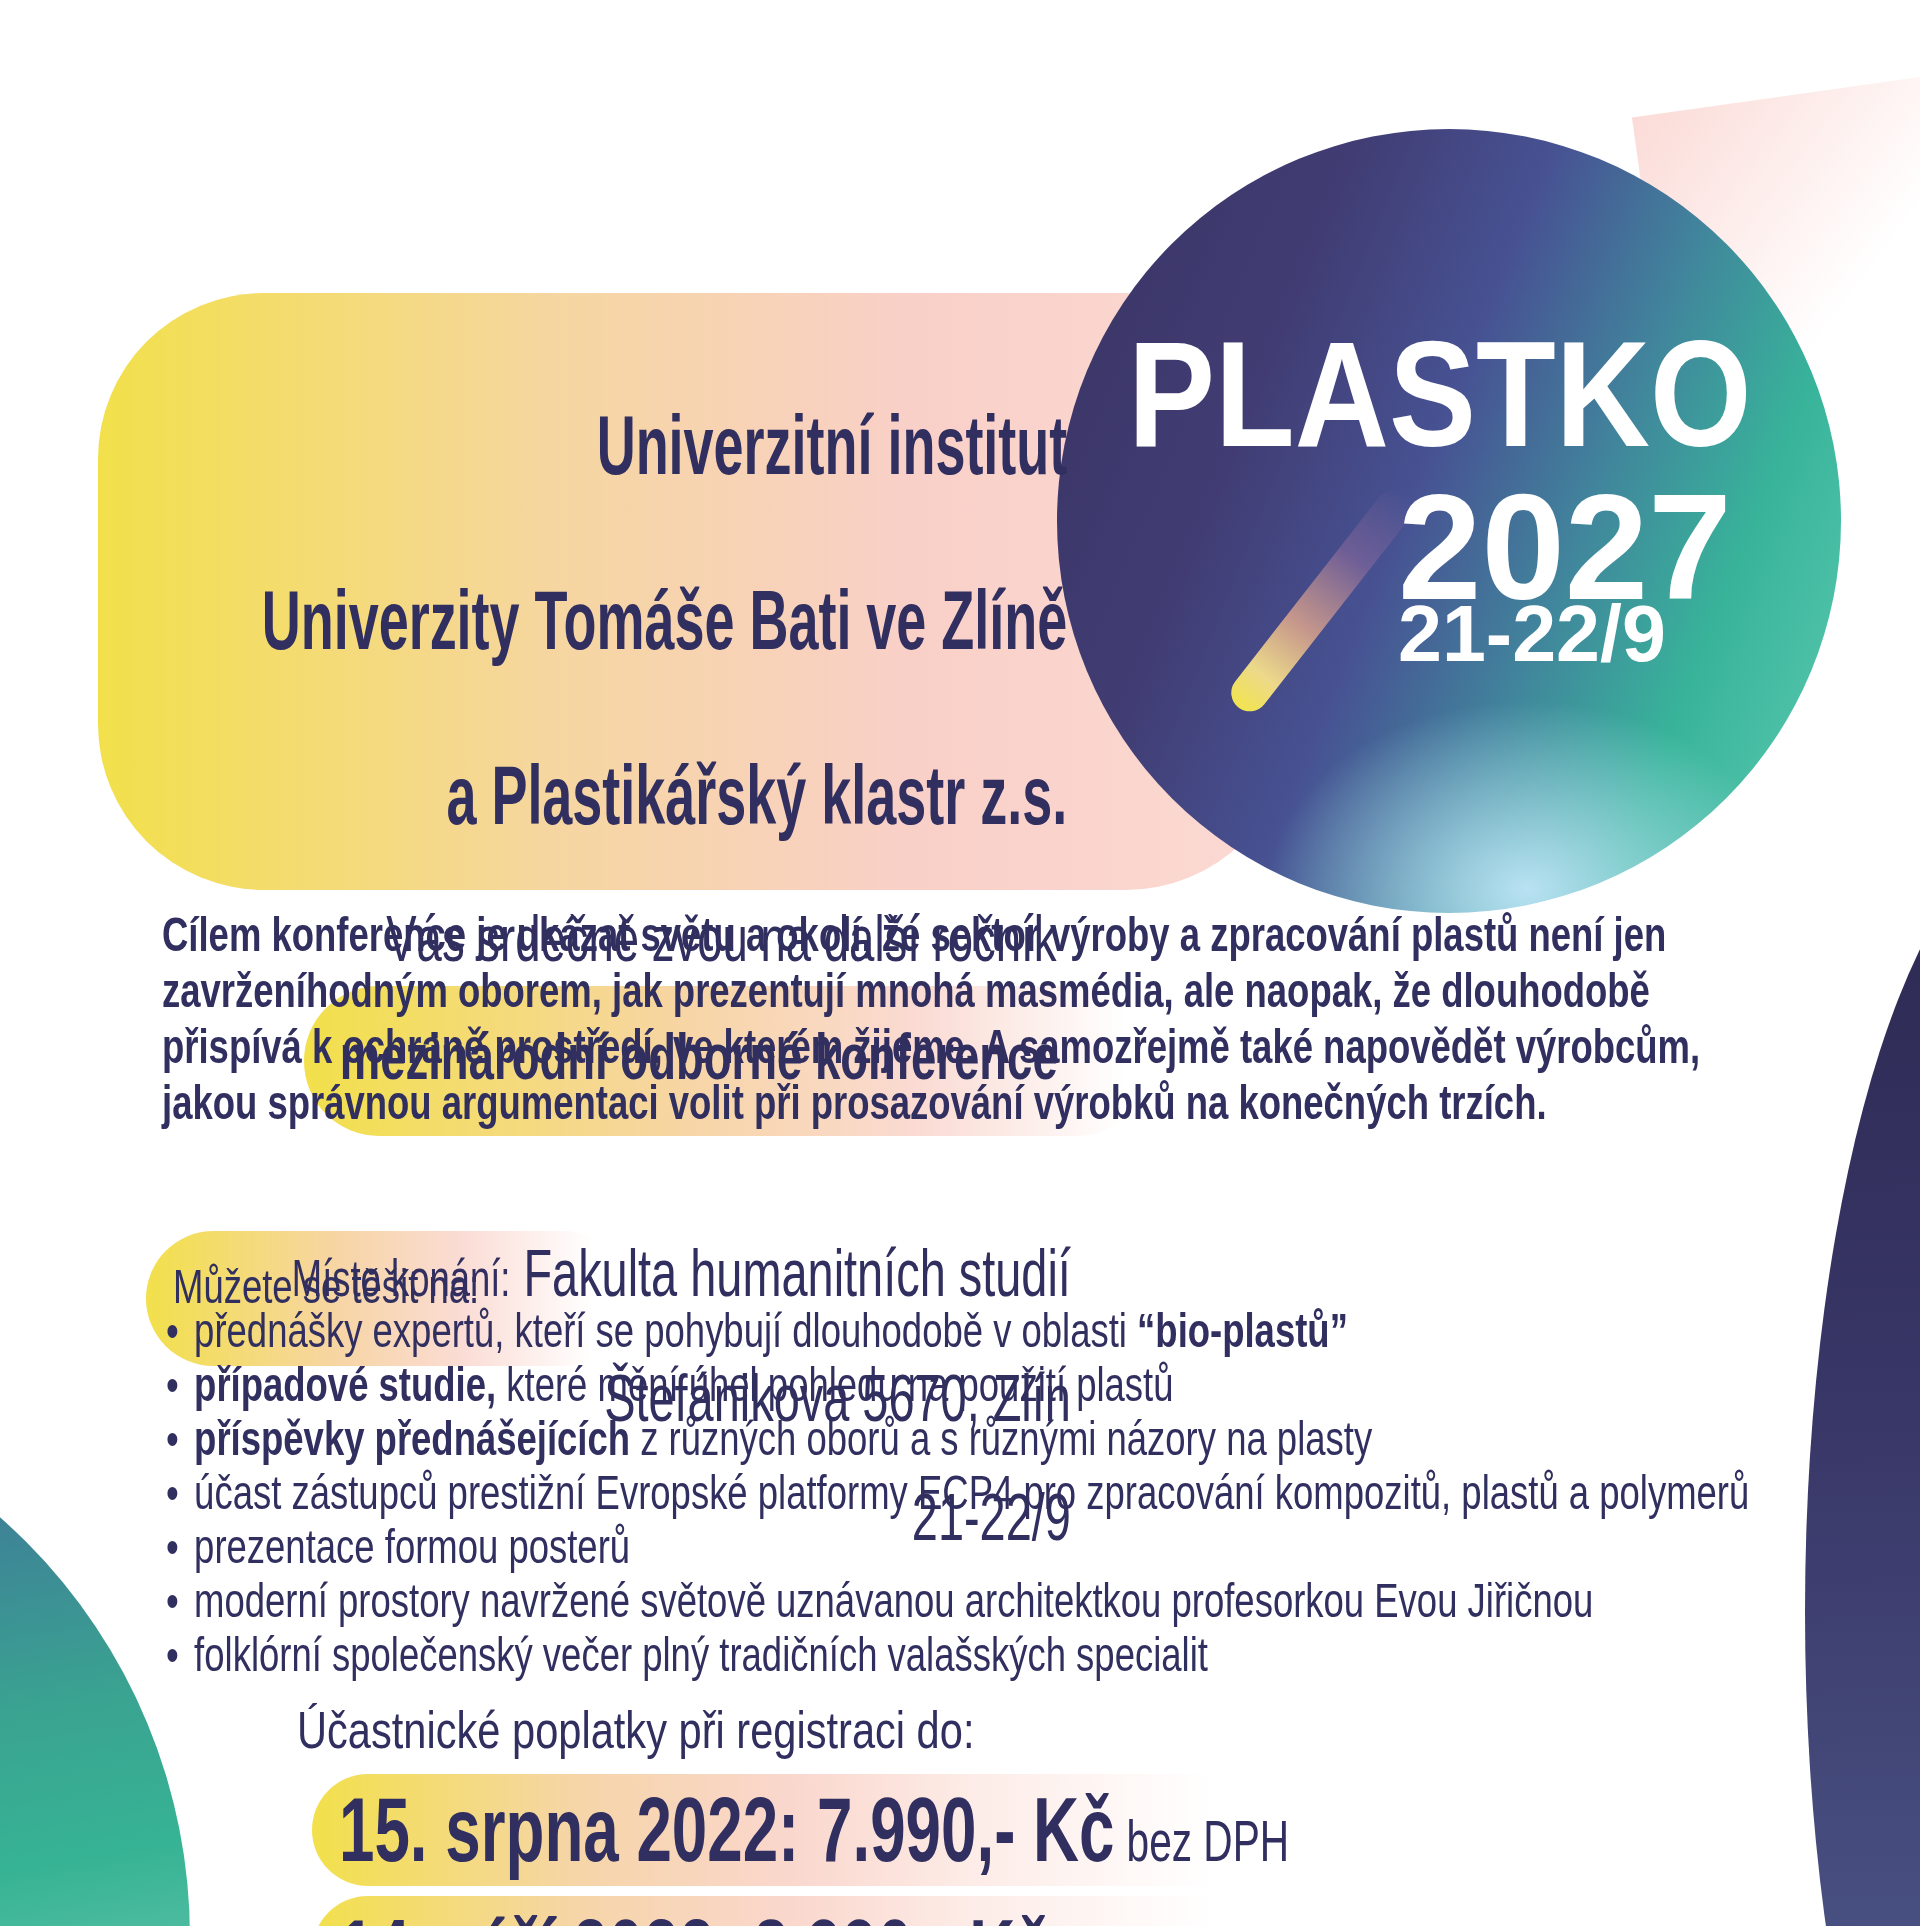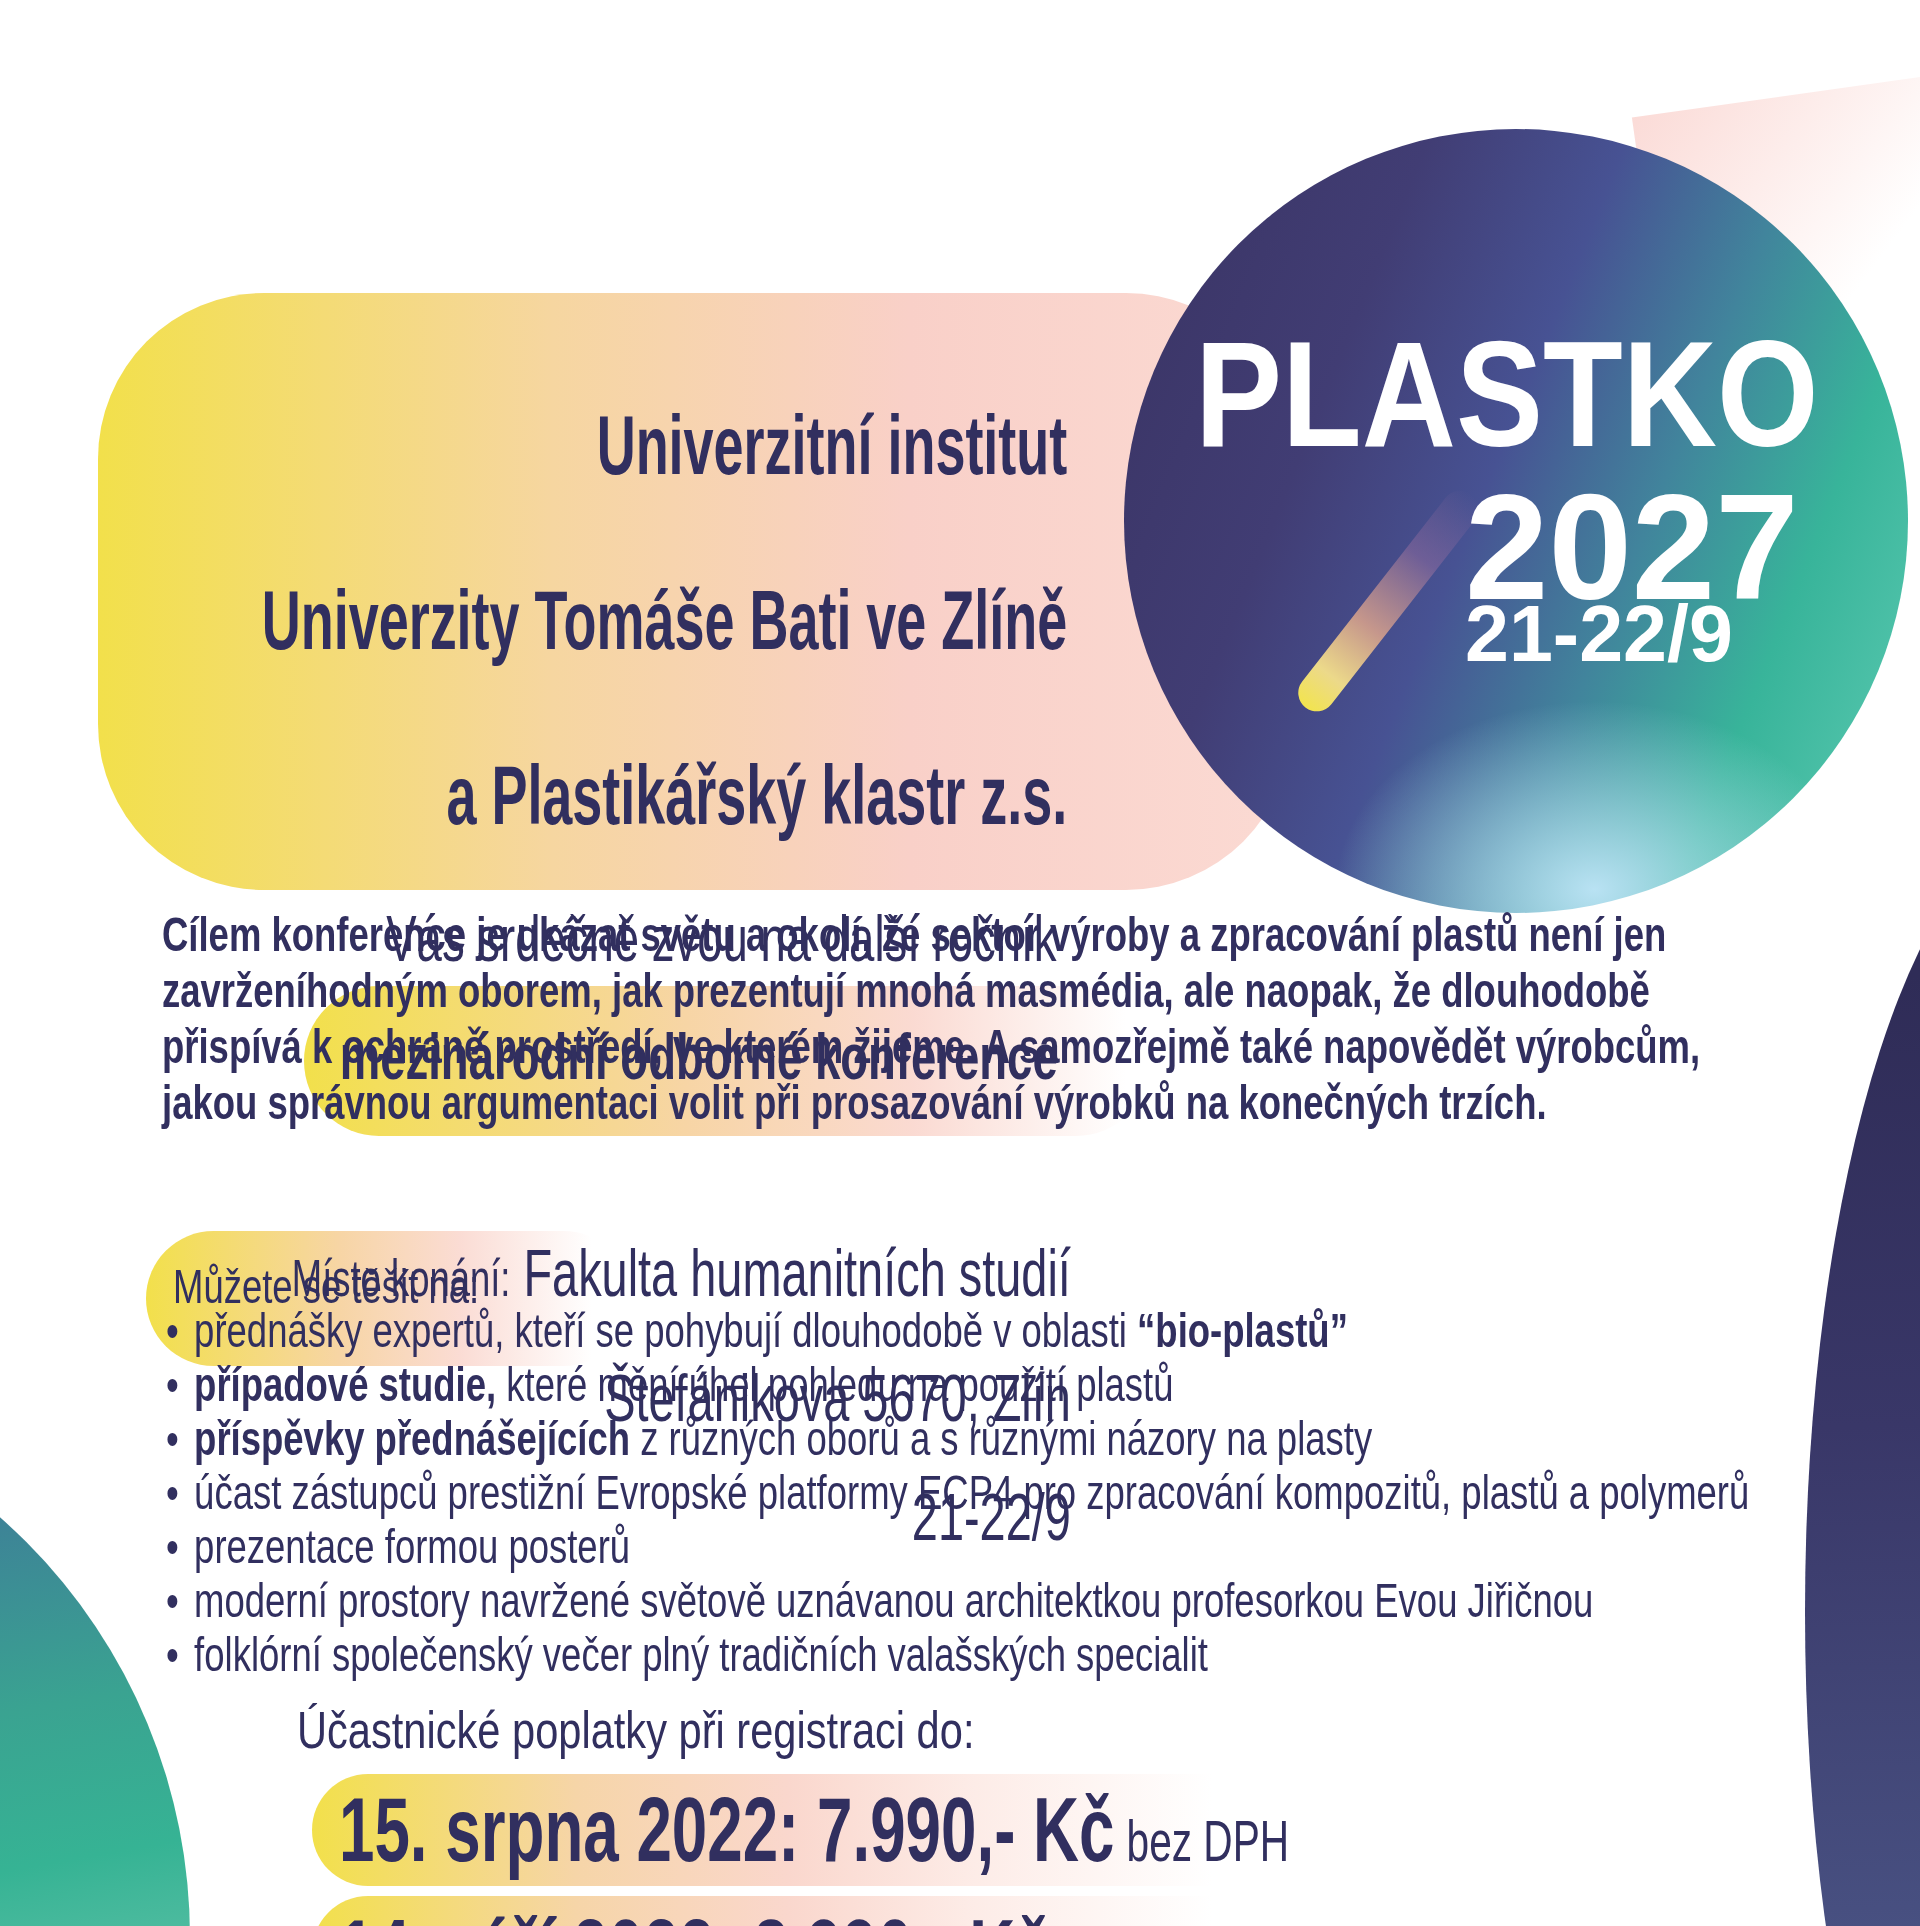--- a/index.html
+++ b/index.html
@@ -6,21 +6,21 @@
   body{font-family:"Liberation Sans",sans-serif;background:#fff;}
   #page{position:relative;width:1921px;height:2716px;overflow:hidden;background:#fff;color:#312f5f;}
   .abs{position:absolute;}
 
   
   .blob-top{left:98px;top:293px;width:1194px;height:597px;border-radius:166px;
     background:linear-gradient(90deg,#f2e04b 0%,#f6d6a0 38%,#f9d0c8 68%,#fbdad3 100%);z-index:1;}
   .pink-glow{left:1649px;top:92px;width:347px;height:270px;
     background:linear-gradient(135deg,rgba(250,210,205,.8) 0%,rgba(255,255,255,0) 65%);
     transform:rotate(-8deg);z-index:1;}
-  .badge-circle{left:1124px;top:129px;width:784px;height:784px;border-radius:50%;overflow:hidden;z-index:2;
+  .badge-circle{left:1057px;top:129px;width:784px;height:784px;border-radius:50%;overflow:hidden;z-index:2;
     background:
       radial-gradient(55% 40% at 60% 97%, #b9e2f3 0%, rgba(185,226,243,0) 60%),
       linear-gradient(112deg,#3b3566 6%,#413d74 28%,#475293 46%,#41849c 62%,#38b49a 78%,#52c4ab 92%);}
   .comet{left:246px;top:337px;width:37px;height:270px;border-radius:23px;transform:rotate(38deg);
     background:linear-gradient(180deg,rgba(90,80,140,0) 0%,rgba(150,110,160,.5) 30%,rgba(230,170,140,.8) 62%,#ecd98a 85%,#f2e44f 100%);}
   .navy-ellipse{left:1805px;top:818px;width:512px;height:1588px;border-radius:50%;z-index:1;
     background:linear-gradient(178deg,#2f2c57 10%,#393768 38%,#474f80 68%,#55638f 90%);}
   .teal-left{left:-929px;top:1378px;width:1119px;height:1119px;border-radius:50%;z-index:1;
     background:linear-gradient(170deg,#3f6f9a 14%,#3aa391 38%,#36b394 50%,#7fcdb7 72%,#b4e3d6 88%);}
 

